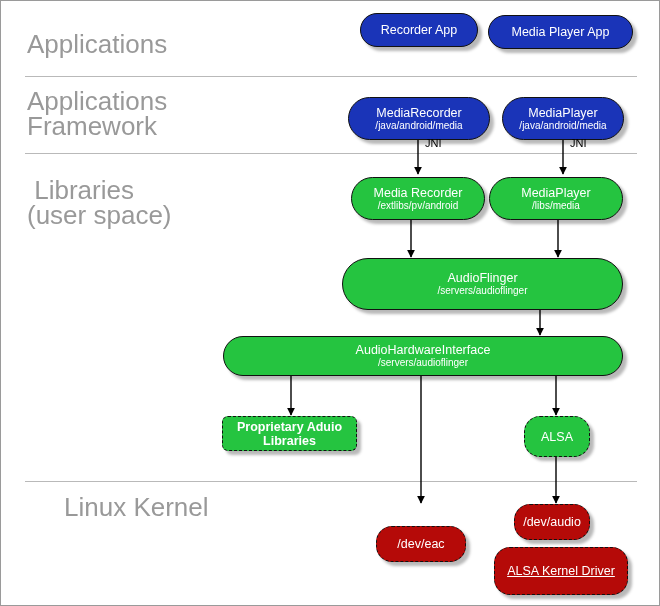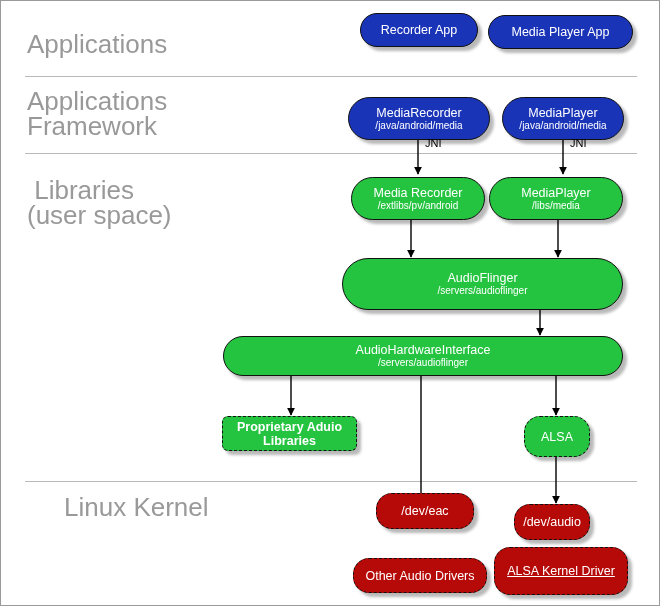--- a/index.html
+++ b/index.html
@@ -172,29 +172,26 @@
   </div>
 
   <div class="node green dashed wrap" style="left:221px; top:415px; width:135px; height:35px; border-radius:6px;font-weight:bold;">
     <div class="ttl">Proprietary Aduio Libraries</div>
   </div>
 
   <div class="node green dashed" style="left:523px; top:415px; width:66px; height:41px; border-radius:16px;">
     <div class="ttl">ALSA</div>
   </div>
 
-  <div class="node red dashed" style="left:375px; top:492px; width:98px; height:36px; border-radius:16px;">
+  <div class="node red dashed" style="left:375px; top:525px; width:90px; height:36px; border-radius:16px;">
     <div class="ttl">/dev/eac</div>
   </div>
 
   <div class="node red dashed" style="left:513px; top:503px; width:76px; height:36px; border-radius:16px;">
     <div class="ttl">/dev/audio</div>
   </div>
 
-  <div class="node red dashed" style="left:352px; top:557px; width:134px; height:35px; border-radius:16px;">
-    <div class="ttl">Other Audio Drivers</div>
-  </div>
 
   <div class="node red dashed" style="left:493px; top:546px; width:134px; height:48px; border-radius:16px;text-decoration:underline;">
     <div class="ttl">ALSA Kernel Driver</div>
   </div>
 
 </div>
 
 </body></html>

